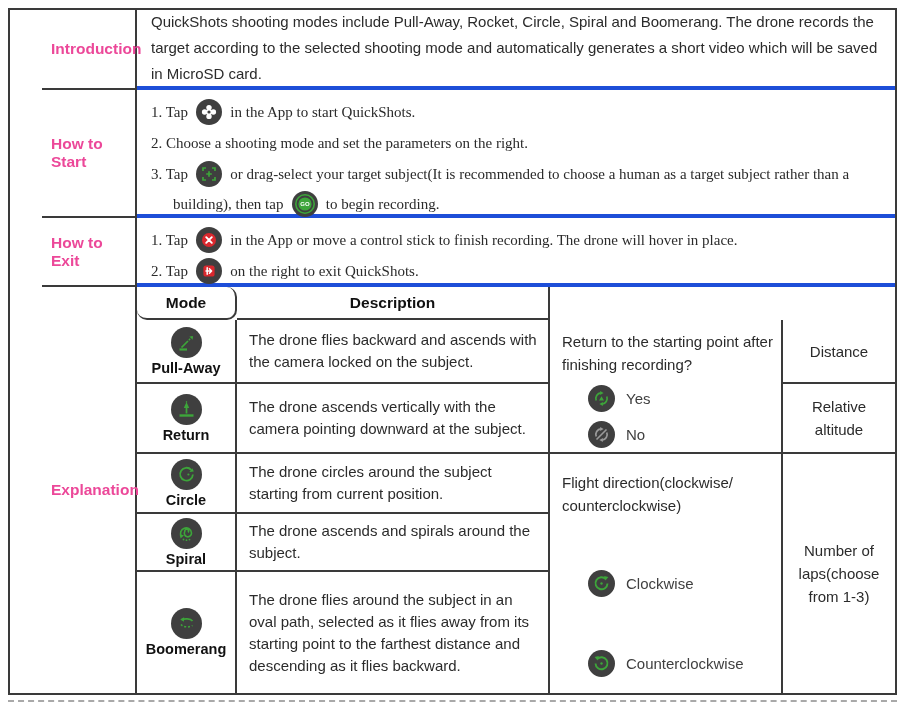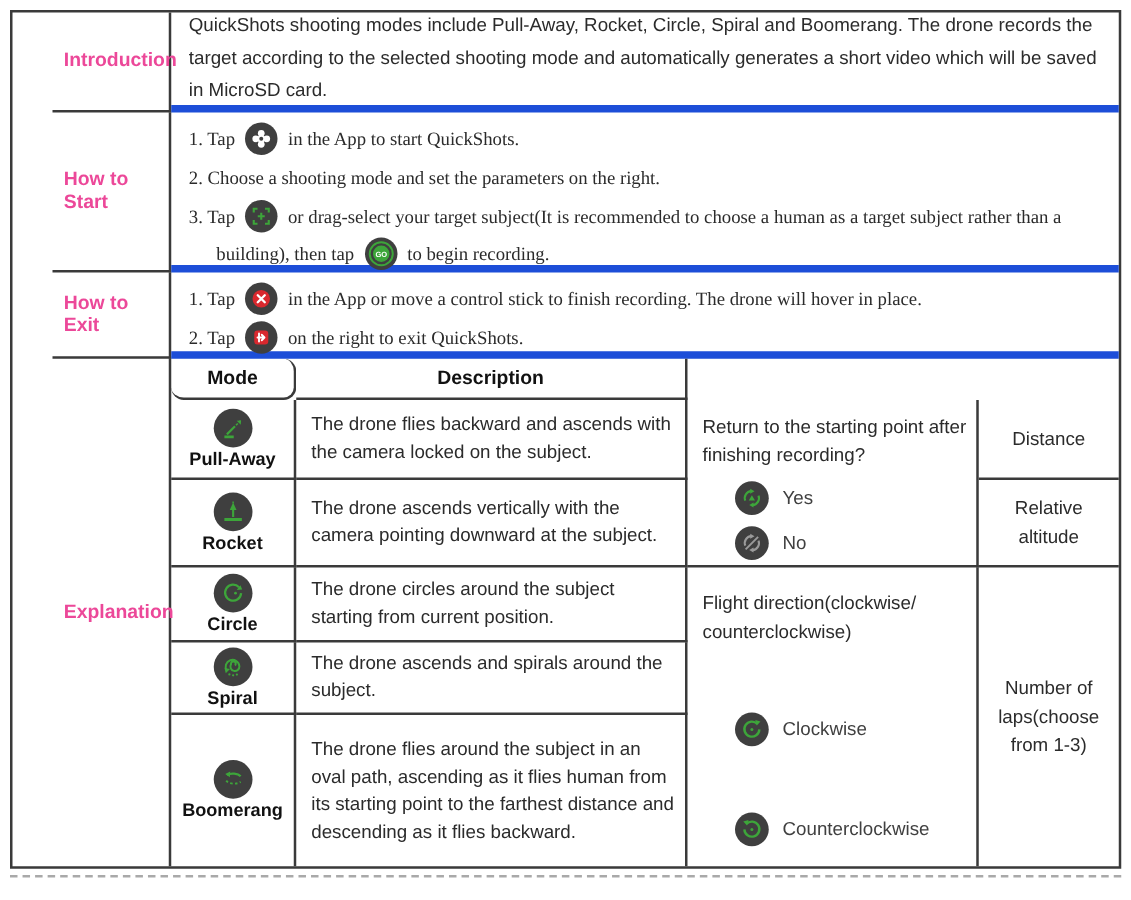--- a/index.html
+++ b/index.html
@@ -10,21 +10,21 @@
   .qs-table { position:absolute; left:8px; top:8px; width:889px; height:687px;
     border:2px solid #3a3a3a; display:grid;
     grid-template-columns:127px 1fr;
     grid-template-rows:80px 128px 69px 1fr;
     background:#fff; font-size:15px; }
 
   .label-cell { border-right:2px solid #3a3a3a; border-bottom:2px solid #3a3a3a;
     display:flex; align-items:center; padding:0 6px 0 9px;
     font-weight:bold; color:#ec4899; font-size:15.5px;margin-left:32px; }
   .label-cell.last { border-bottom:none; }
-  .content-cell { border-bottom:6px solid #1d4ed8; }
+  .content-cell { border-bottom:4px solid #1d4ed8; }
   .content-cell.last { border-bottom:none; padding:0; }
 
   .intro-cell { display:flex; align-items:center; padding:6px 14px; }
   .intro-cell p { line-height:26px; }
 
   .steps-cell { padding:7px 10px 0 14px; }
   .step { line-height:30px; padding-left:22px; text-indent:-22px; margin-bottom:1px; }
   .step .t { text-indent:0;font-family:Liberation Serif, serif; }
 
   .icon-circle { display:inline-flex; width:26px; height:26px; border-radius:50%;
@@ -162,21 +162,21 @@
         </div>
         <div class="cell mode-cell" style="grid-column:1; grid-row:3;">
           <span class="mode-icon">
             <svg width="23" height="23" viewBox="0 0 23 23" stroke="#3da53a" fill="none" stroke-width="1.7">
               <path d="M4.5 17.5 L18.5 17.5" stroke-width="2.4"></path>
               <path d="M11.5 15.5 L11.5 9.5"></path>
               <path d="M11.5 4 L8.8 10 L14.2 10 Z" fill="#3da53a" stroke="none"></path>
               <path d="M11.5 3.2 L11.5 6" stroke-dasharray="1.4 1.4" stroke-width="1.2"></path>
             </svg>
           </span>
-          <span class="mode-name">Rocket</span>
+          <span class="mode-name">Return</span>
         </div>
         <div class="cell mode-cell" style="grid-column:1; grid-row:4;">
           <span class="mode-icon">
             <svg width="23" height="23" viewBox="0 0 23 23" fill="none">
               <path d="M16.2 6.8 A6.4 6.4 0 1 0 17.9 11.5" stroke="#3da53a" stroke-width="1.8"></path>
               <path d="M18.8 8.6 L14.4 8.9 L17.3 5.2 Z" fill="#3da53a"></path>
               <circle cx="13.4" cy="11.5" r="1.1" fill="#3da53a"></circle>
             </svg>
           </span>
           <span class="mode-name">Circle</span>
@@ -210,21 +210,21 @@
         <div class="cell desc-cell" style="grid-column:2; grid-row:3;">
           <p>The drone ascends vertically with the camera pointing downward at the subject.</p>
         </div>
         <div class="cell desc-cell" style="grid-column:2; grid-row:4;">
           <p>The drone circles around the subject starting from current position.</p>
         </div>
         <div class="cell desc-cell" style="grid-column:2; grid-row:5;">
           <p>The drone ascends and spirals around the subject.</p>
         </div>
         <div class="cell desc-cell no-b" style="grid-column:2; grid-row:6;">
-          <p>The drone flies around the subject in an oval path, ascending as it flies human from its starting point to the farthest distance and descending as it flies backward.</p>
+          <p>The drone flies around the subject in an oval path, selected as it flies away from its starting point to the farthest distance and descending as it flies backward.</p>
         </div>
 
         <div class="cell param-cell" style="grid-column:3; grid-row:2 / span 2;">
           <p>Return to the starting point after finishing recording?</p>
           <div class="choice-row">
             <span class="choice-icon">
               <svg width="21" height="21" viewBox="0 0 21 21" fill="none">
                 <path d="M5.2 12.5 A5.6 5.6 0 0 1 10 4.9" stroke="#3da53a" stroke-width="1.7"></path>
                 <path d="M15.8 8.5 A5.6 5.6 0 0 1 11 16.1" stroke="#3da53a" stroke-width="1.7"></path>
                 <path d="M9.2 3 L12.6 5 L9.2 7 Z" fill="#3da53a"></path>

